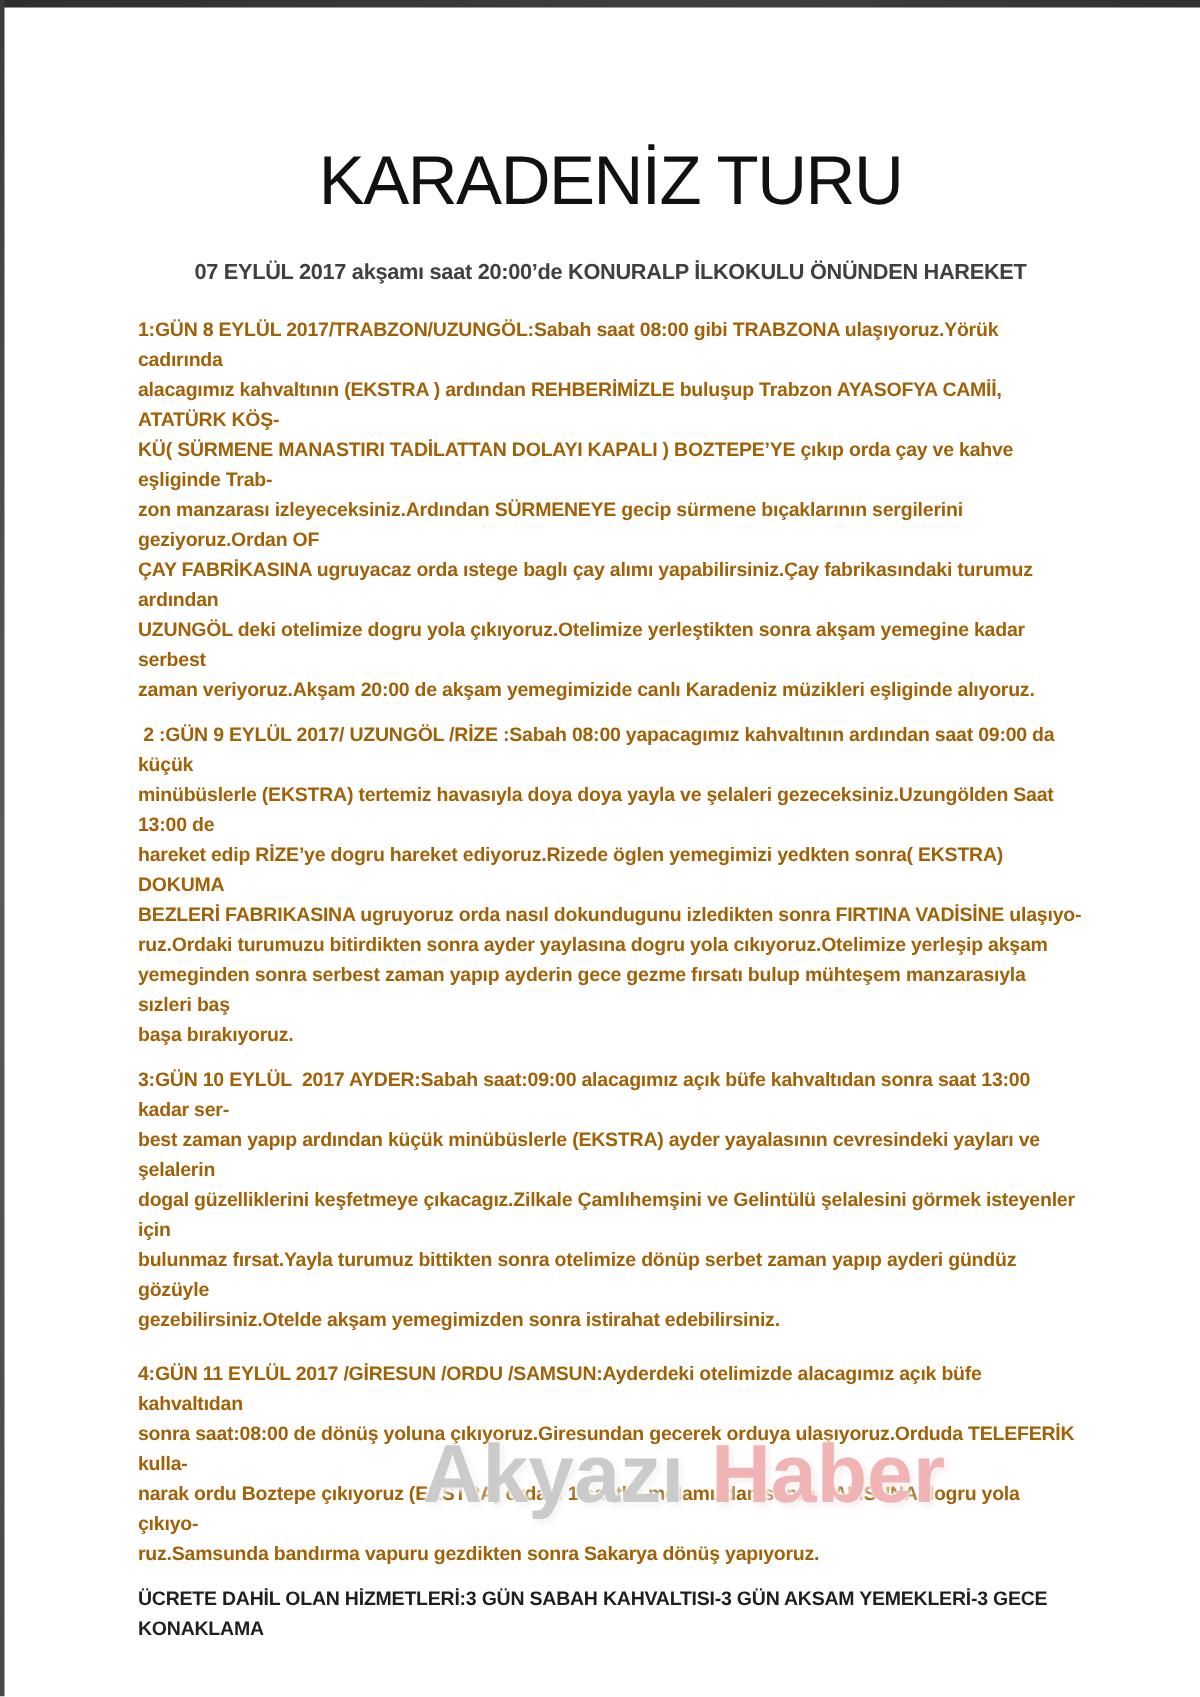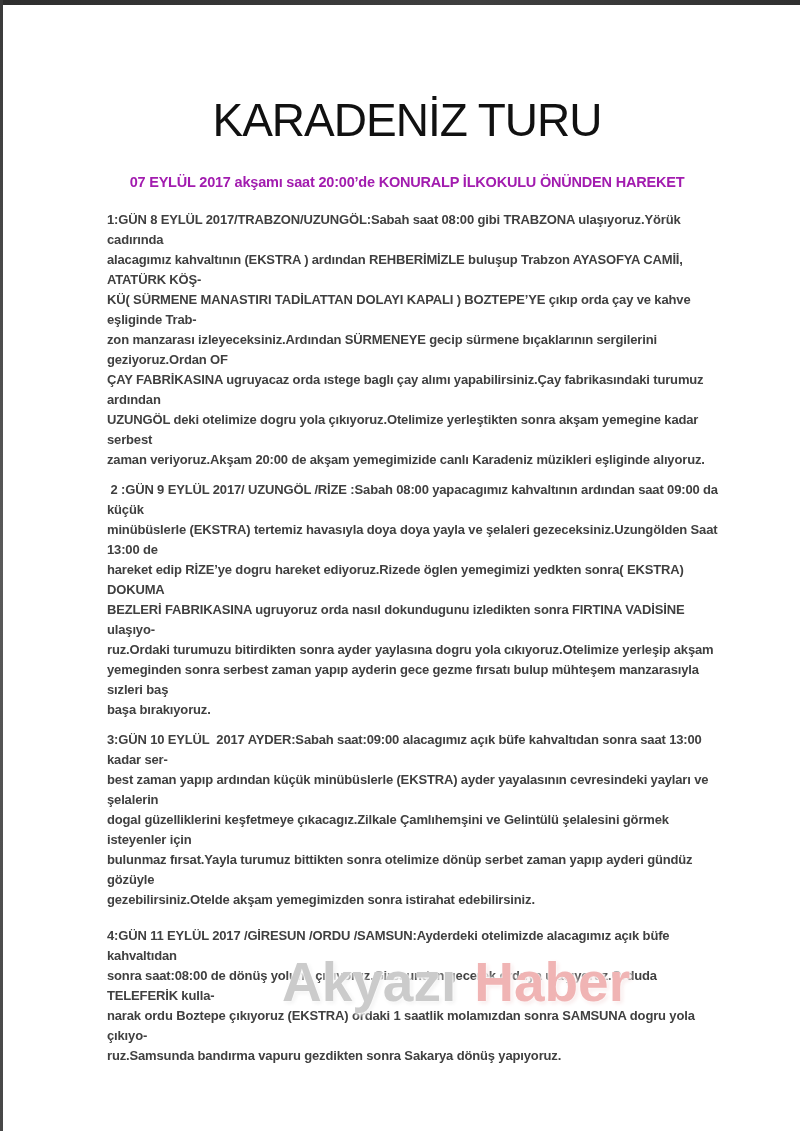--- a/index.html
+++ b/index.html
@@ -33,30 +33,30 @@
     letter-spacing: -1px;
     color: #111111;
     line-height: 1;
   }
   .doc-subtitle {
     margin: 31px 0 20px 0;
     text-align: center;
     font-size: 14.5px;
     font-weight: bold;
     letter-spacing: -0.2px;
-    color: #a21caf;
+    color: #404040;
   }
   .para {
     font-size: 13px;
     font-weight: bold;
     line-height: 20px;
     letter-spacing: -0.15px;
     white-space: pre-wrap;
-    margin: 0 0 10px 15px;
-    color: #404040;
+    margin: 0 0 10px 0;
+    color: #a16207;
   }
   .para.gap-lg { margin-bottom: 16px; }
   .inc-line {
     font-size: 13px;
     font-weight: bold;
     line-height: 20px;
     letter-spacing: -0.15px;
     margin: 0 0 13px 0;
     color: #1f1f1f;
   }
@@ -108,18 +108,19 @@
   <div class="para gap-lg">3:GÜN 10 EYLÜL  2017 AYDER:Sabah saat:09:00 alacagımız açık büfe kahvaltıdan sonra saat 13:00 kadar ser-
 best zaman yapıp ardından küçük minübüslerle (EKSTRA) ayder yayalasının cevresindeki yayları ve şelalerin
 dogal güzelliklerini keşfetmeye çıkacagız.Zilkale Çamlıhemşini ve Gelintülü şelalesini görmek isteyenler için
 bulunmaz fırsat.Yayla turumuz bittikten sonra otelimize dönüp serbet zaman yapıp ayderi gündüz gözüyle
 gezebilirsiniz.Otelde akşam yemegimizden sonra istirahat edebilirsiniz.</div>
   <div class="para">4:GÜN 11 EYLÜL 2017 /GİRESUN /ORDU /SAMSUN:Ayderdeki otelimizde alacagımız açık büfe kahvaltıdan
 sonra saat:08:00 de dönüş yoluna çıkıyoruz.Giresundan gecerek orduya ulaşıyoruz.Orduda TELEFERİK kulla-
 narak ordu Boztepe çıkıyoruz (EKSTRA) ordaki 1 saatlik molamızdan sonra SAMSUNA dogru yola çıkıyo-
 ruz.Samsunda bandırma vapuru gezdikten sonra Sakarya dönüş yapıyoruz.</div>
 
+  <div class="inc-line">ÜCRETE DAHİL OLAN HİZMETLERİ:3 GÜN SABAH KAHVALTISI-3 GÜN AKSAM YEMEKLERİ-3 GECE KONAKLAMA</div>
 
 </div>
 
 <div class="watermark">
   <span class="w1" style="color: rgb(203, 203, 203);">Akyazı</span><span class="w2" style="color: rgb(240, 180, 180);">Haber</span>
 </div>
 
 </body></html>

